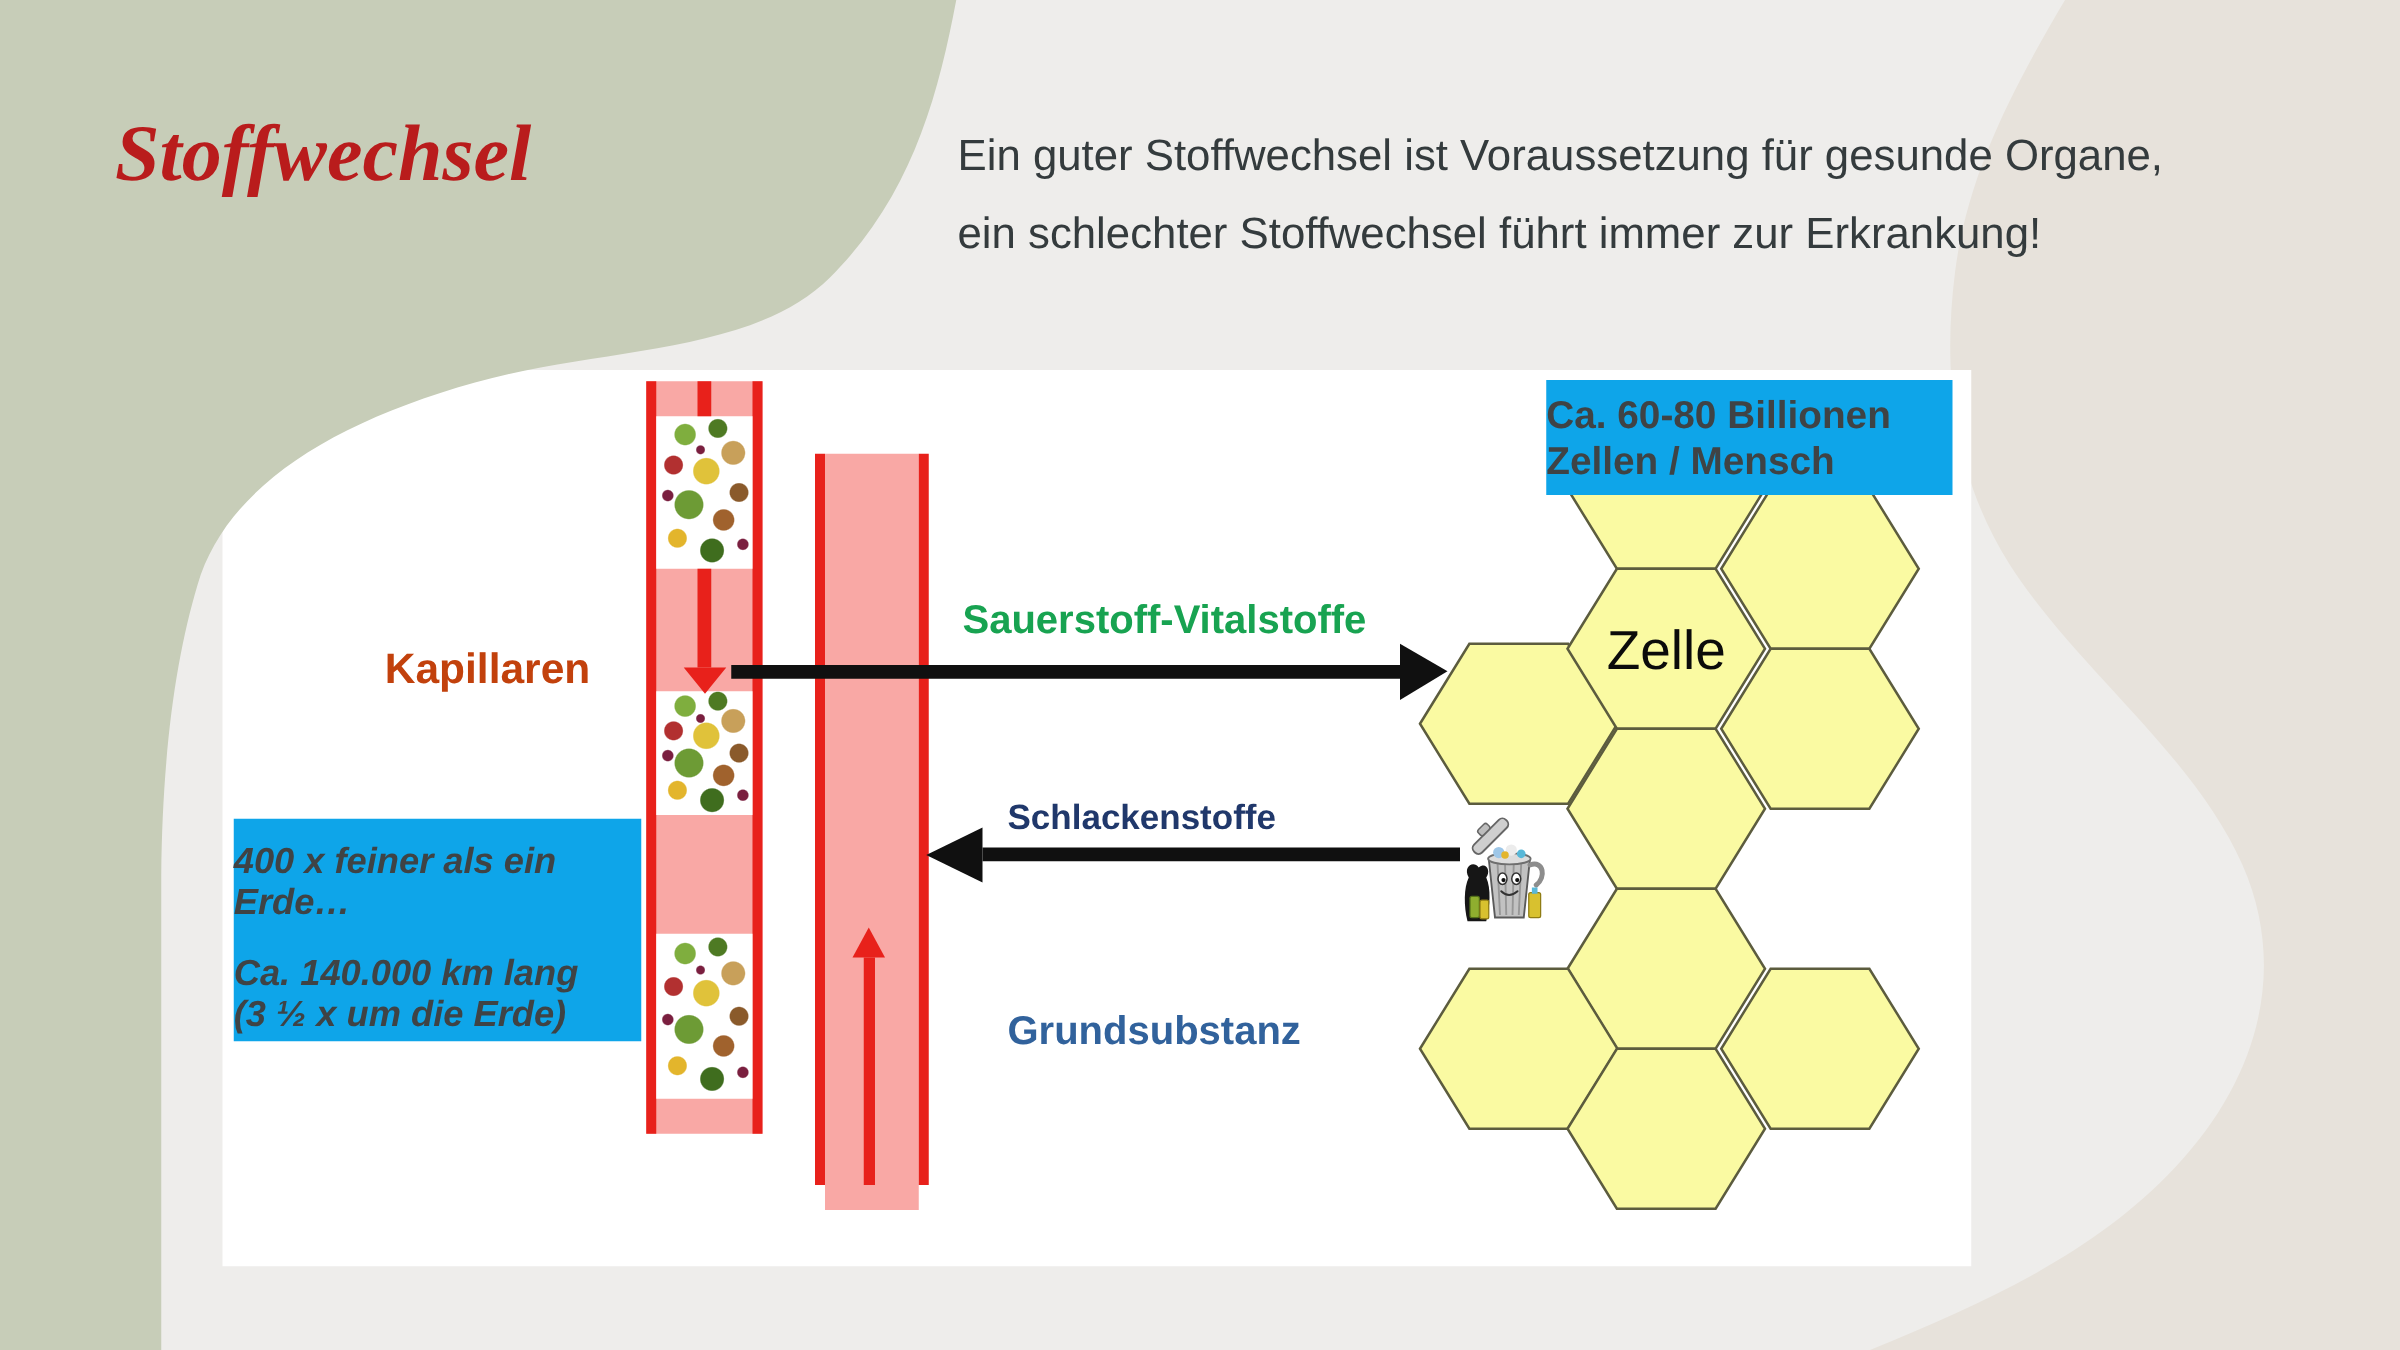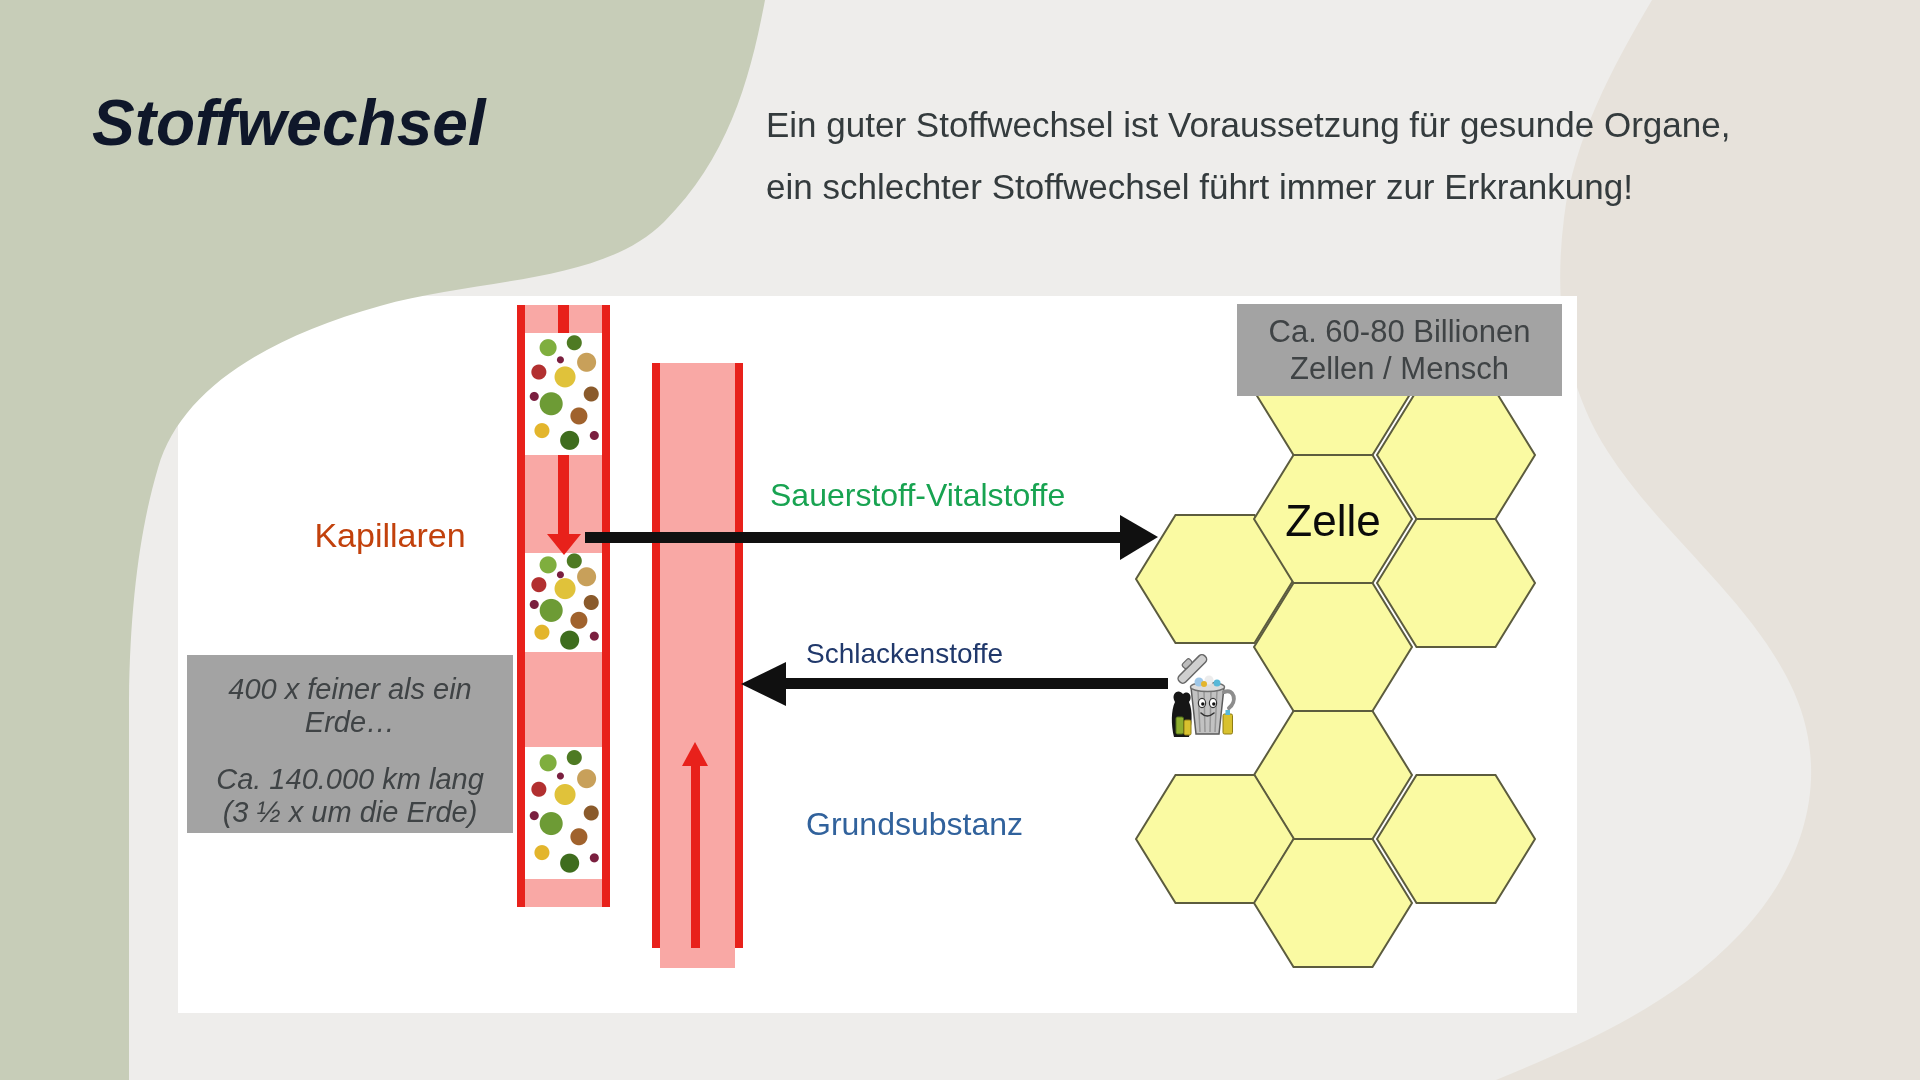--- a/index.html
+++ b/index.html
@@ -6,22 +6,22 @@
   .stage{
     position:relative;width:1920px;height:1080px;overflow:hidden;
     background:#eeedeb;font-family:"Liberation Sans",sans-serif;
   }
   .abs{position:absolute;}
   svg.layer{position:absolute;left:0;top:0;pointer-events:none;}
 
   
   .slide-title{
     left:92px;top:86px;width:500px;
-    font-family:Liberation Sans, sans-serif;
-    font-style:italic;font-weight:bold;font-size:64px;color:#0f172a;
+    font-family:Liberation Serif, serif;
+    font-style:italic;font-weight:bold;font-size:64px;color:#b91c1c;
   }
   .intro{left:766px;top:94px;width:1160px;font-size:35px;line-height:62px;color:#343b3d;}
 
   
   .panel{left:178px;top:296px;width:1399px;height:717px;background:#ffffff;}
 
   
   .tube{background:#f9a8a5;}
   .tube .border-l,.tube .border-r{position:absolute;top:0;width:8px;height:100%;background:#e8211b;}
   .tube .border-l{left:0;} .tube .border-r{right:0;}
@@ -40,29 +40,29 @@
       radial-gradient(circle at 58% 88%, #3f6d1e 0 9px, rgba(0,0,0,0) 10px),
       radial-gradient(circle at 12% 52%, #7a1f3f 0 4px, rgba(0,0,0,0) 5px),
       radial-gradient(circle at 46% 22%, #7a1f3f 0 3px, rgba(0,0,0,0) 4px),
       radial-gradient(circle at 90% 84%, #7a1f3f 0 4px, rgba(0,0,0,0) 5px),
       #ffffff;
   }
   .redbar{position:absolute;background:#e8211b;}
   .tri{position:absolute;width:0;height:0;}
 
   
-  .lbl{position:absolute;font-weight:normal;white-space:nowrap;}
+  .lbl{position:absolute;font-weight:bold;white-space:nowrap;}
   .kapillaren{left:300px;top:516px;width:180px;font-size:34px;color:#c2410c;text-align:center;}
   .oxygen{left:770px;top:477px;font-size:32px;color:#18a351;}
   .waste{left:806px;top:638px;font-size:28px;color:#20386b;text-align:center;}
   .ground{left:806px;top:806px;font-size:32px;color:#31629c;}
   .zelle{left:1254px;top:496px;width:158px;font-size:44px;color:#0b0b0b;text-align:center;font-weight:normal;}
 
   
-  .bluebox{position:absolute;background:#a3a3a3;color:#3f4345;font-weight:normal;text-align:center;}
+  .bluebox{position:absolute;background:#0ea5e9;color:#3f4345;font-weight:bold;text-align:left;}
   .info-box{left:187px;top:655px;width:326px;height:178px;font-style:italic;font-size:29px;line-height:33px;padding-top:18px;box-sizing:border-box;}
   .info-box .p2{margin-top:24px;}
   .cells-box{left:1237px;top:304px;width:325px;height:92px;font-size:31px;line-height:37px;padding-top:9px;box-sizing:border-box;}
 
   
   .blk{background:#101010;}
 </style>
 </head>
 <body>
 

